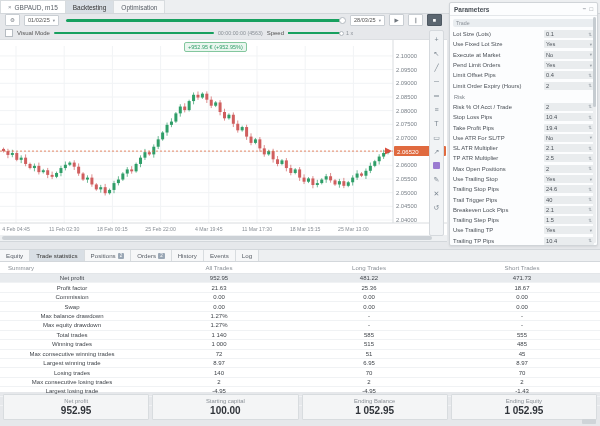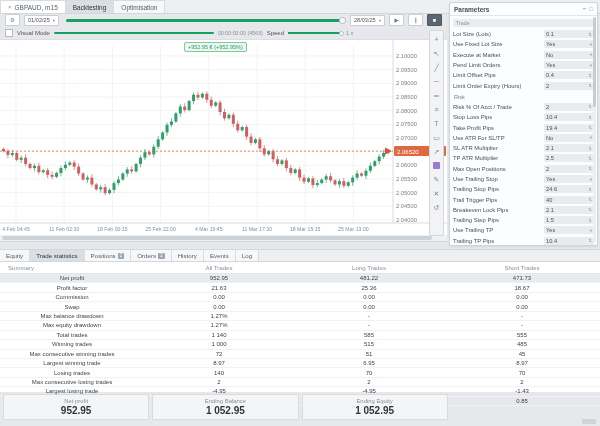--- a/index.html
+++ b/index.html
@@ -646,20 +646,24 @@
       <div class="cell">0.85</div>
     </div>
   </div>
 
 <div id="footer">
     <div class="card">
       <div class="clabel">Net profit</div>
       <div class="cvalue">952.95</div>
     </div>
     <div class="card">
+      <div class="clabel">Starting capital</div>
+      <div class="cvalue">100.00</div>
+    </div>
+    <div class="card">
       <div class="clabel">Ending Balance</div>
       <div class="cvalue">1 052.95</div>
     </div>
     <div class="card">
       <div class="clabel">Ending Equity</div>
       <div class="cvalue">1 052.95</div>
     </div>
   </div>
 <div id="grip"></div>
 

